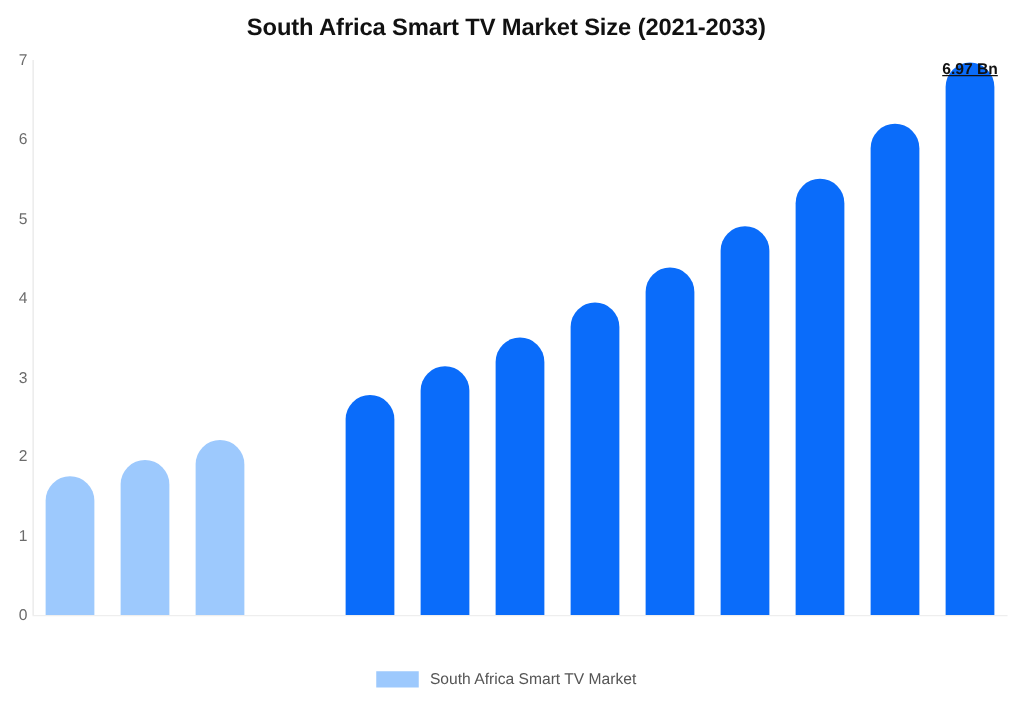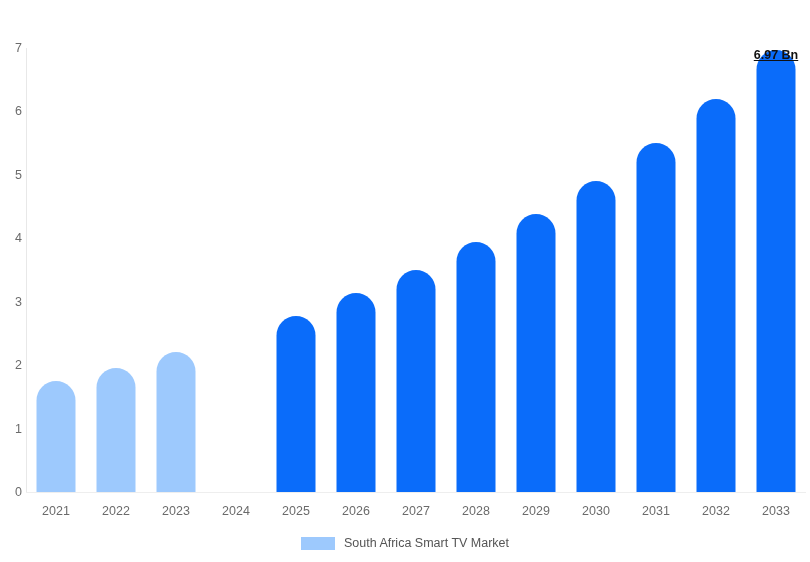--- a/index.html
+++ b/index.html
@@ -123,20 +123,21 @@
     font-size: 12.5px;
     color: #555555;
     text-align: right;
   }
 </style>
 </head>
 <body>
 
 <div class="chart-root">
 
+  <div class="chart-title">South Africa Smart TV Market Size (2021-2033)</div>
 
   <div class="y-axis-line"></div>
   <div class="x-axis-line"></div>
 
   <div id="y-axis">
       <div class="ytick-label" style="top: 492px; left: 2px;">0</div>
       <div class="ytick-label" style="top: 428.571px; left: 2px;">1</div>
       <div class="ytick-label" style="top: 365.143px; left: 2px;">2</div>
       <div class="ytick-label" style="top: 301.714px; left: 2px;">3</div>
       <div class="ytick-label" style="top: 238.286px; left: 2px;">4</div>
@@ -176,34 +177,19 @@
         <div class="bar" title="2031: 5.5 Bn" style="height: 348.857px;"></div>
       </div>
       <div class="bar-slot" style="left: 660px; width: 60px;">
         <div class="bar" title="2032: 6.2 Bn" style="height: 393.257px;"></div>
       </div>
       <div class="bar-slot" style="left: 720px; width: 60px;">
         <div class="bar" title="2033: 6.97 Bn" style="height: 442.097px;"></div>
         <div class="bar-value-label" style="bottom: 430px; text-decoration: underline;">6.97 Bn</div>
       </div>
     </div>
-  <div class="xticks" id="x-axis">
-      <div class="xtick-label" style="left: 30px;">2021</div>
-      <div class="xtick-label" style="left: 90px;">2022</div>
-      <div class="xtick-label" style="left: 150px;">2023</div>
-      <div class="xtick-label" style="left: 210px;">2024</div>
-      <div class="xtick-label" style="left: 270px;">2025</div>
-      <div class="xtick-label" style="left: 330px;">2026</div>
-      <div class="xtick-label" style="left: 390px;">2027</div>
-      <div class="xtick-label" style="left: 450px;">2028</div>
-      <div class="xtick-label" style="left: 510px;">2029</div>
-      <div class="xtick-label" style="left: 570px;">2030</div>
-      <div class="xtick-label" style="left: 630px;">2031</div>
-      <div class="xtick-label" style="left: 690px;">2032</div>
-      <div class="xtick-label" style="left: 750px;">2033</div>
-    </div>
 
   <div class="legend">
     <span class="legend-swatch"></span>
     <span class="legend-label">South Africa Smart TV Market</span>
   </div>
 
 </div>
 
 </body></html>

